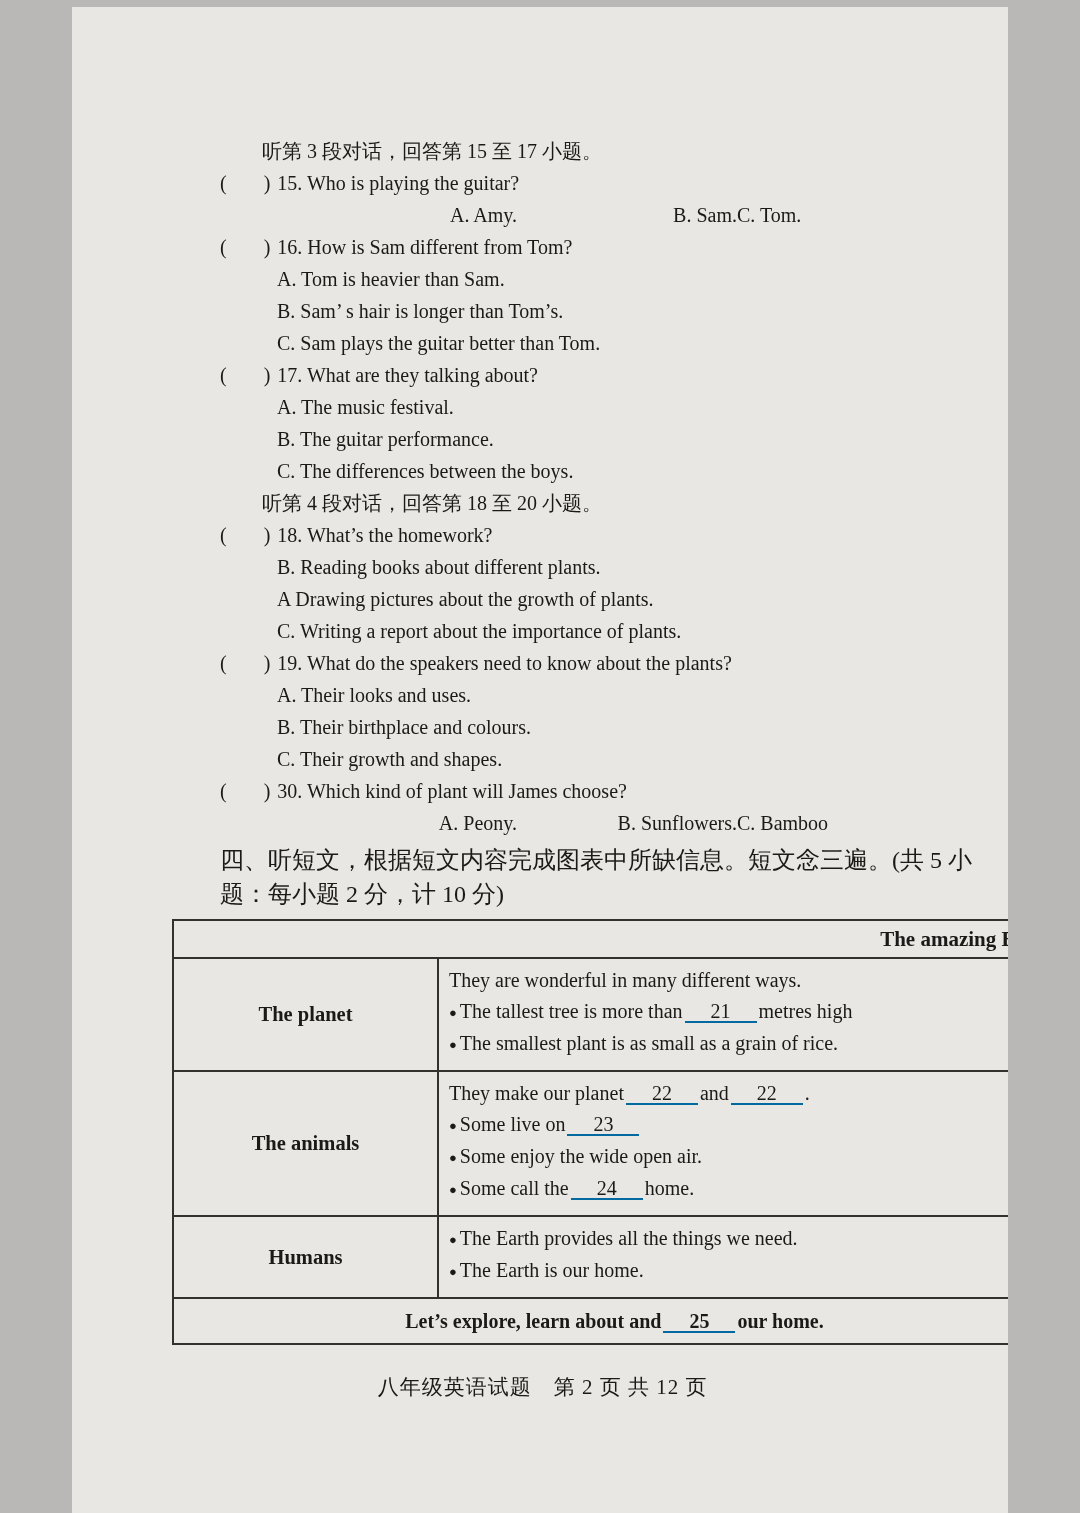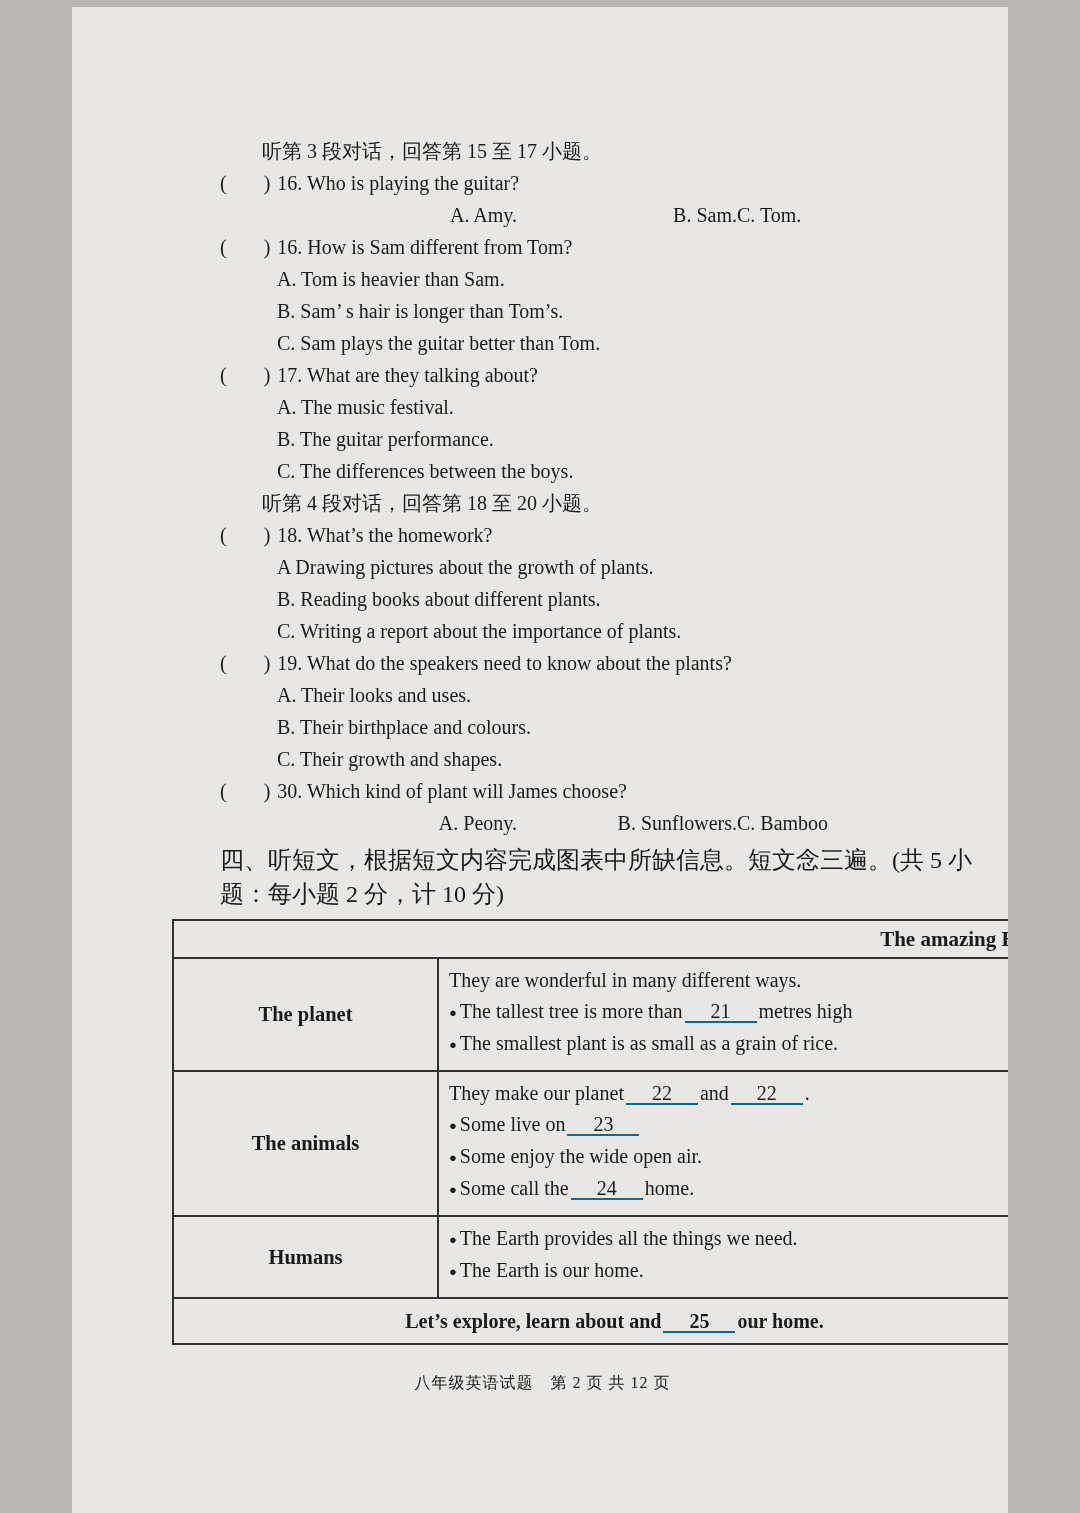--- a/index.html
+++ b/index.html
@@ -48,35 +48,35 @@
     border-bottom: 2px solid #0369a1;
     padding: 0 26px;
     line-height: 20px;
     margin: 0 2px;
   }
   .t-footer { text-align: center; font-weight: bold; height: 46px; }
 
   .page-footer {
     text-align: center;
     margin-top: 28px;
-    font-size: 16px;
+    font-size: 21px;
     letter-spacing: 1px;
   }
 </style>
 </head>
 <body>
 
 <div class="doc">
   <div class="content">
 
     <div class="part-header">听第 3 段对话，回答第 15 至 17 小题。</div>
 
     <div>
       <div class="qline">
-        <span class="paren">(      )</span><span>16. Who is playing the guitar?</span>
+        <span class="paren">(      )</span><span>15. Who is playing the guitar?</span>
       </div>
       <div class="opts-inline">
         <span class="w1">A. Amy.</span>
         <span class="w2">B. Sam.</span>
         <span>C. Tom.</span>
       </div>
     </div>
 
     <div>
       <div class="qline">
@@ -95,22 +95,22 @@
       <div class="opt-line">B.  The guitar performance.</div>
       <div class="opt-line">C.  The differences between the boys.</div>
     </div>
 
     <div class="part-header">听第 4 段对话，回答第 18 至 20 小题。</div>
 
     <div>
       <div class="qline">
         <span class="paren">(      )</span><span>18. What’s the homework?</span>
       </div>
+      <div class="opt-line">B.  Reading books about different plants.</div>
       <div class="opt-line">A   Drawing pictures about the growth of plants.</div>
-      <div class="opt-line">B.  Reading books about different plants.</div>
       <div class="opt-line">C.  Writing a report about the importance of plants.</div>
     </div>
 
     <div>
       <div class="qline">
         <span class="paren">(      )</span><span>19. What do the speakers need to know about the plants?</span>
       </div>
       <div class="opt-line">A.  Their looks and uses.</div>
       <div class="opt-line">B.  Their birthplace and colours.</div>
       <div class="opt-line">C.  Their growth and shapes.</div>

